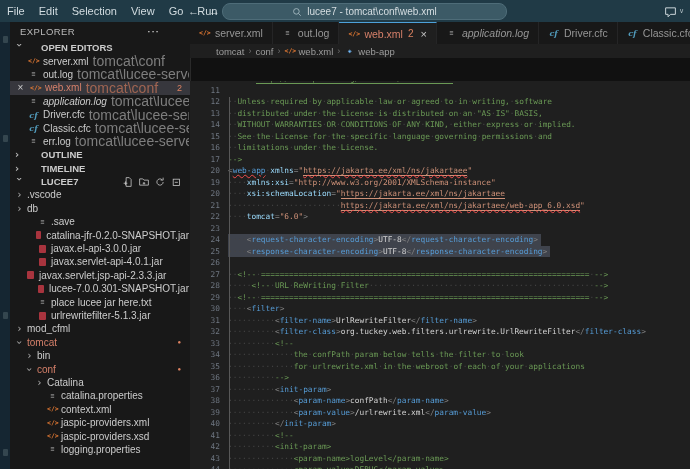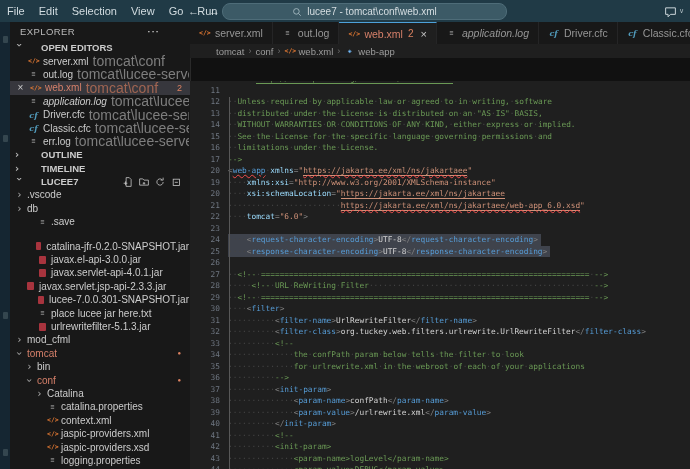--- a/index.html
+++ b/index.html
@@ -227,21 +227,21 @@
       </div>
       <div class="row tr" style="padding-left: 4px;">
         <span class="chev">›</span>
         <span class="lbl">db</span>
       </div>
       <div class="row tr" style="padding-left: 14px;">
         <span class="sp"></span>
         <span class="fic " style="color: rgb(138, 138, 138);">≡</span>
         <span class="lbl">.save</span>
       </div>
-      <div class="row tr" style="padding-left: 14px; margin-top: 11px;">
+      <div class="row tr" style="padding-left: 14px;">
         <span class="sp"></span>
         <span class="fic ic-jar"></span>
         <span class="lbl">catalina-jfr-0.2.0-SNAPSHOT.jar</span>
       </div>
       <div class="row tr" style="padding-left: 14px;">
         <span class="sp"></span>
         <span class="fic ic-jar"></span>
         <span class="lbl">javax.el-api-3.0.0.jar</span>
       </div>
       <div class="row tr" style="padding-left: 14px;">

